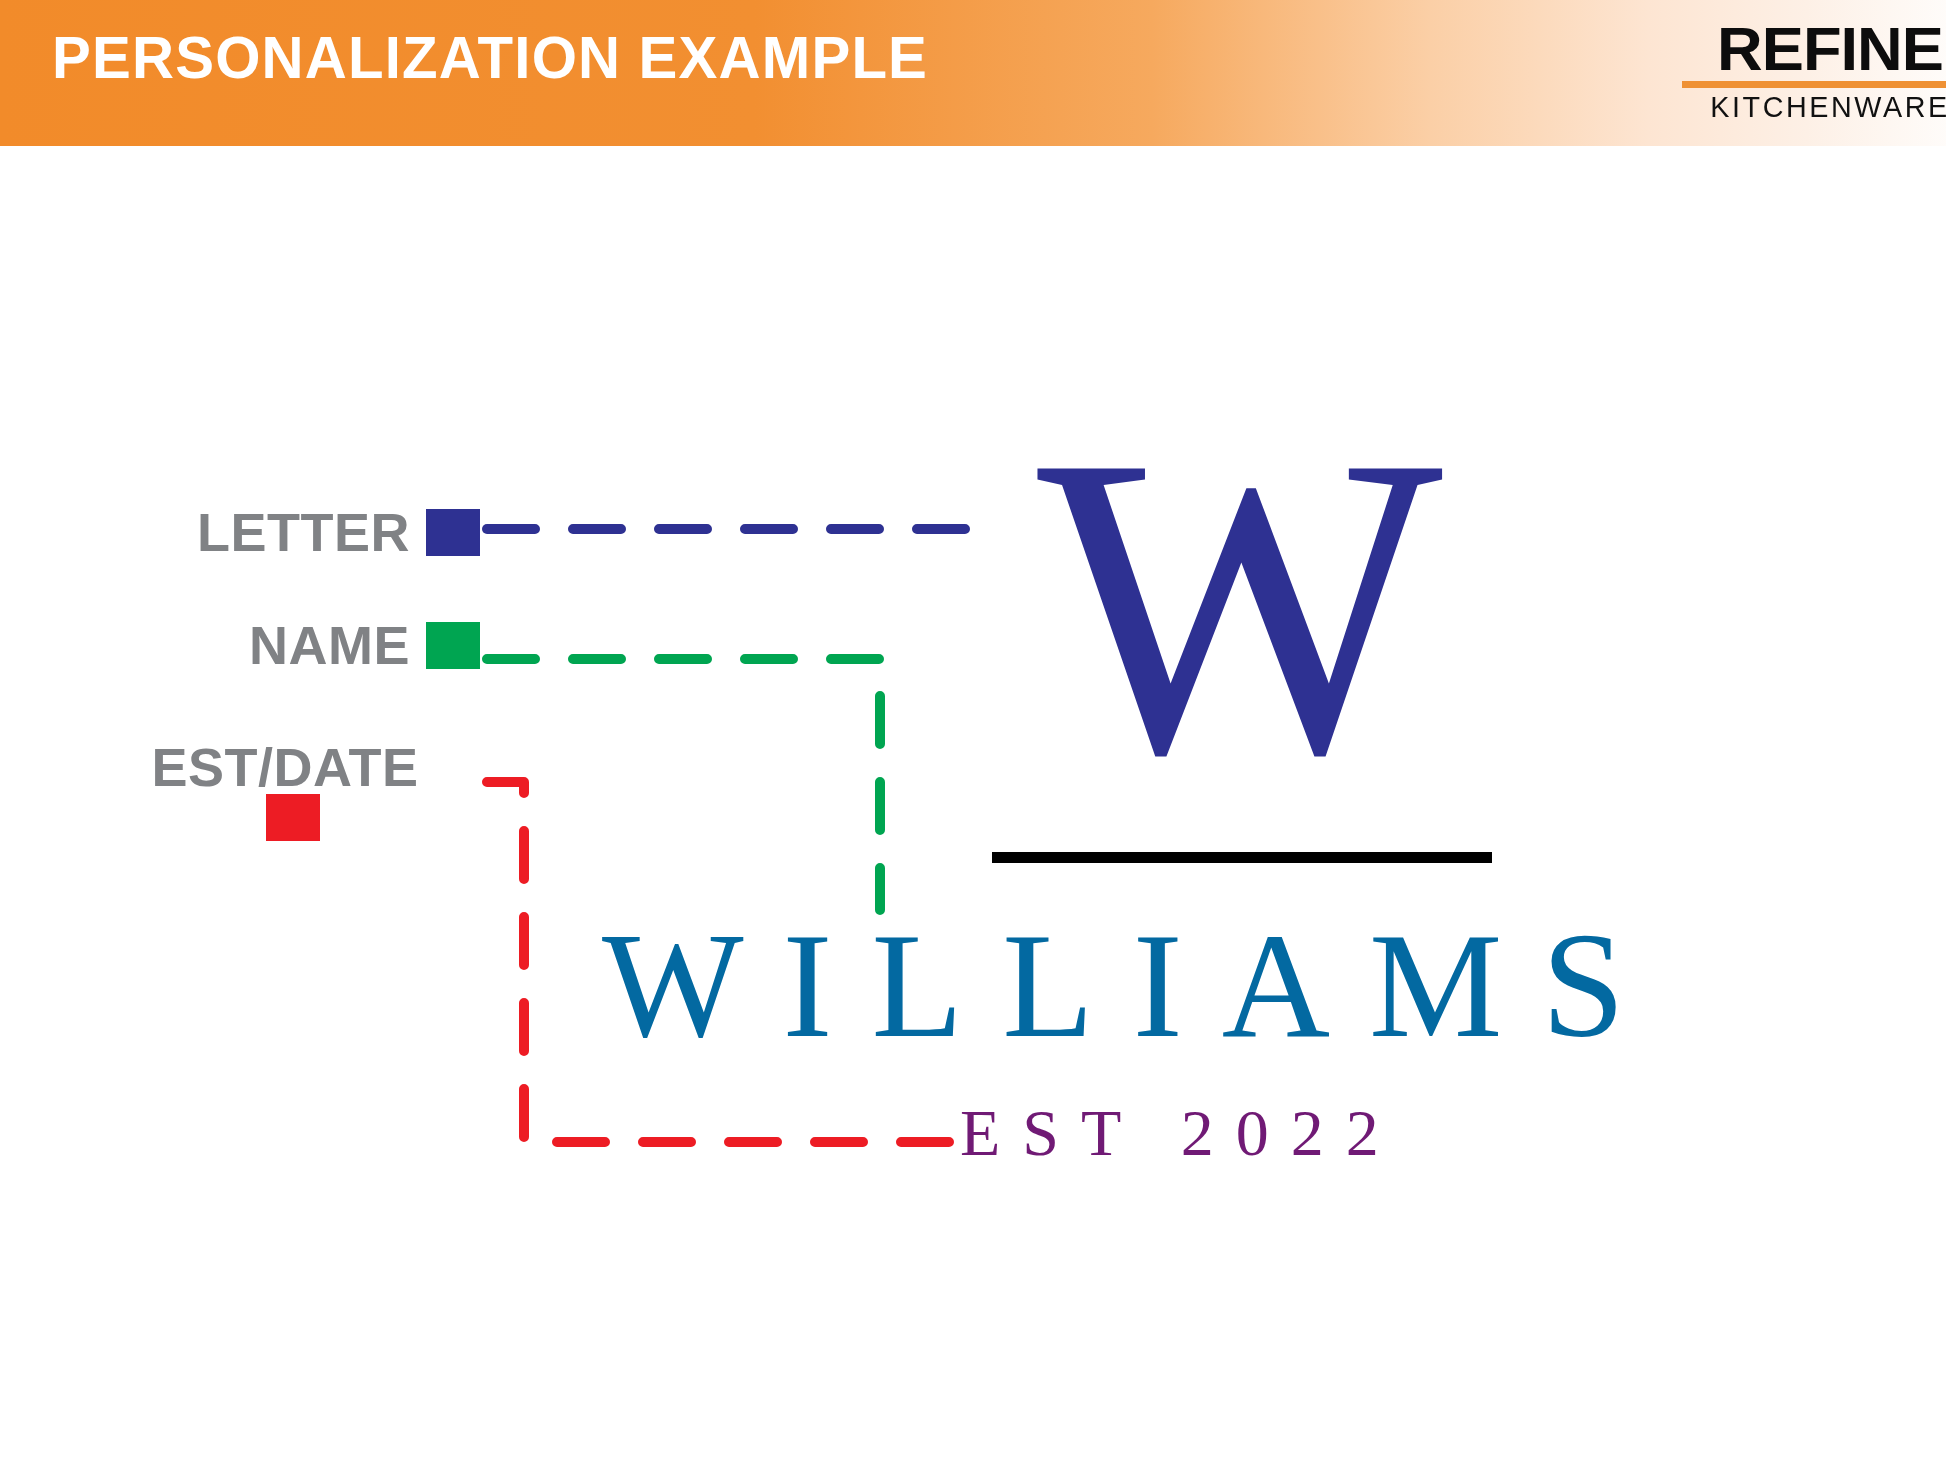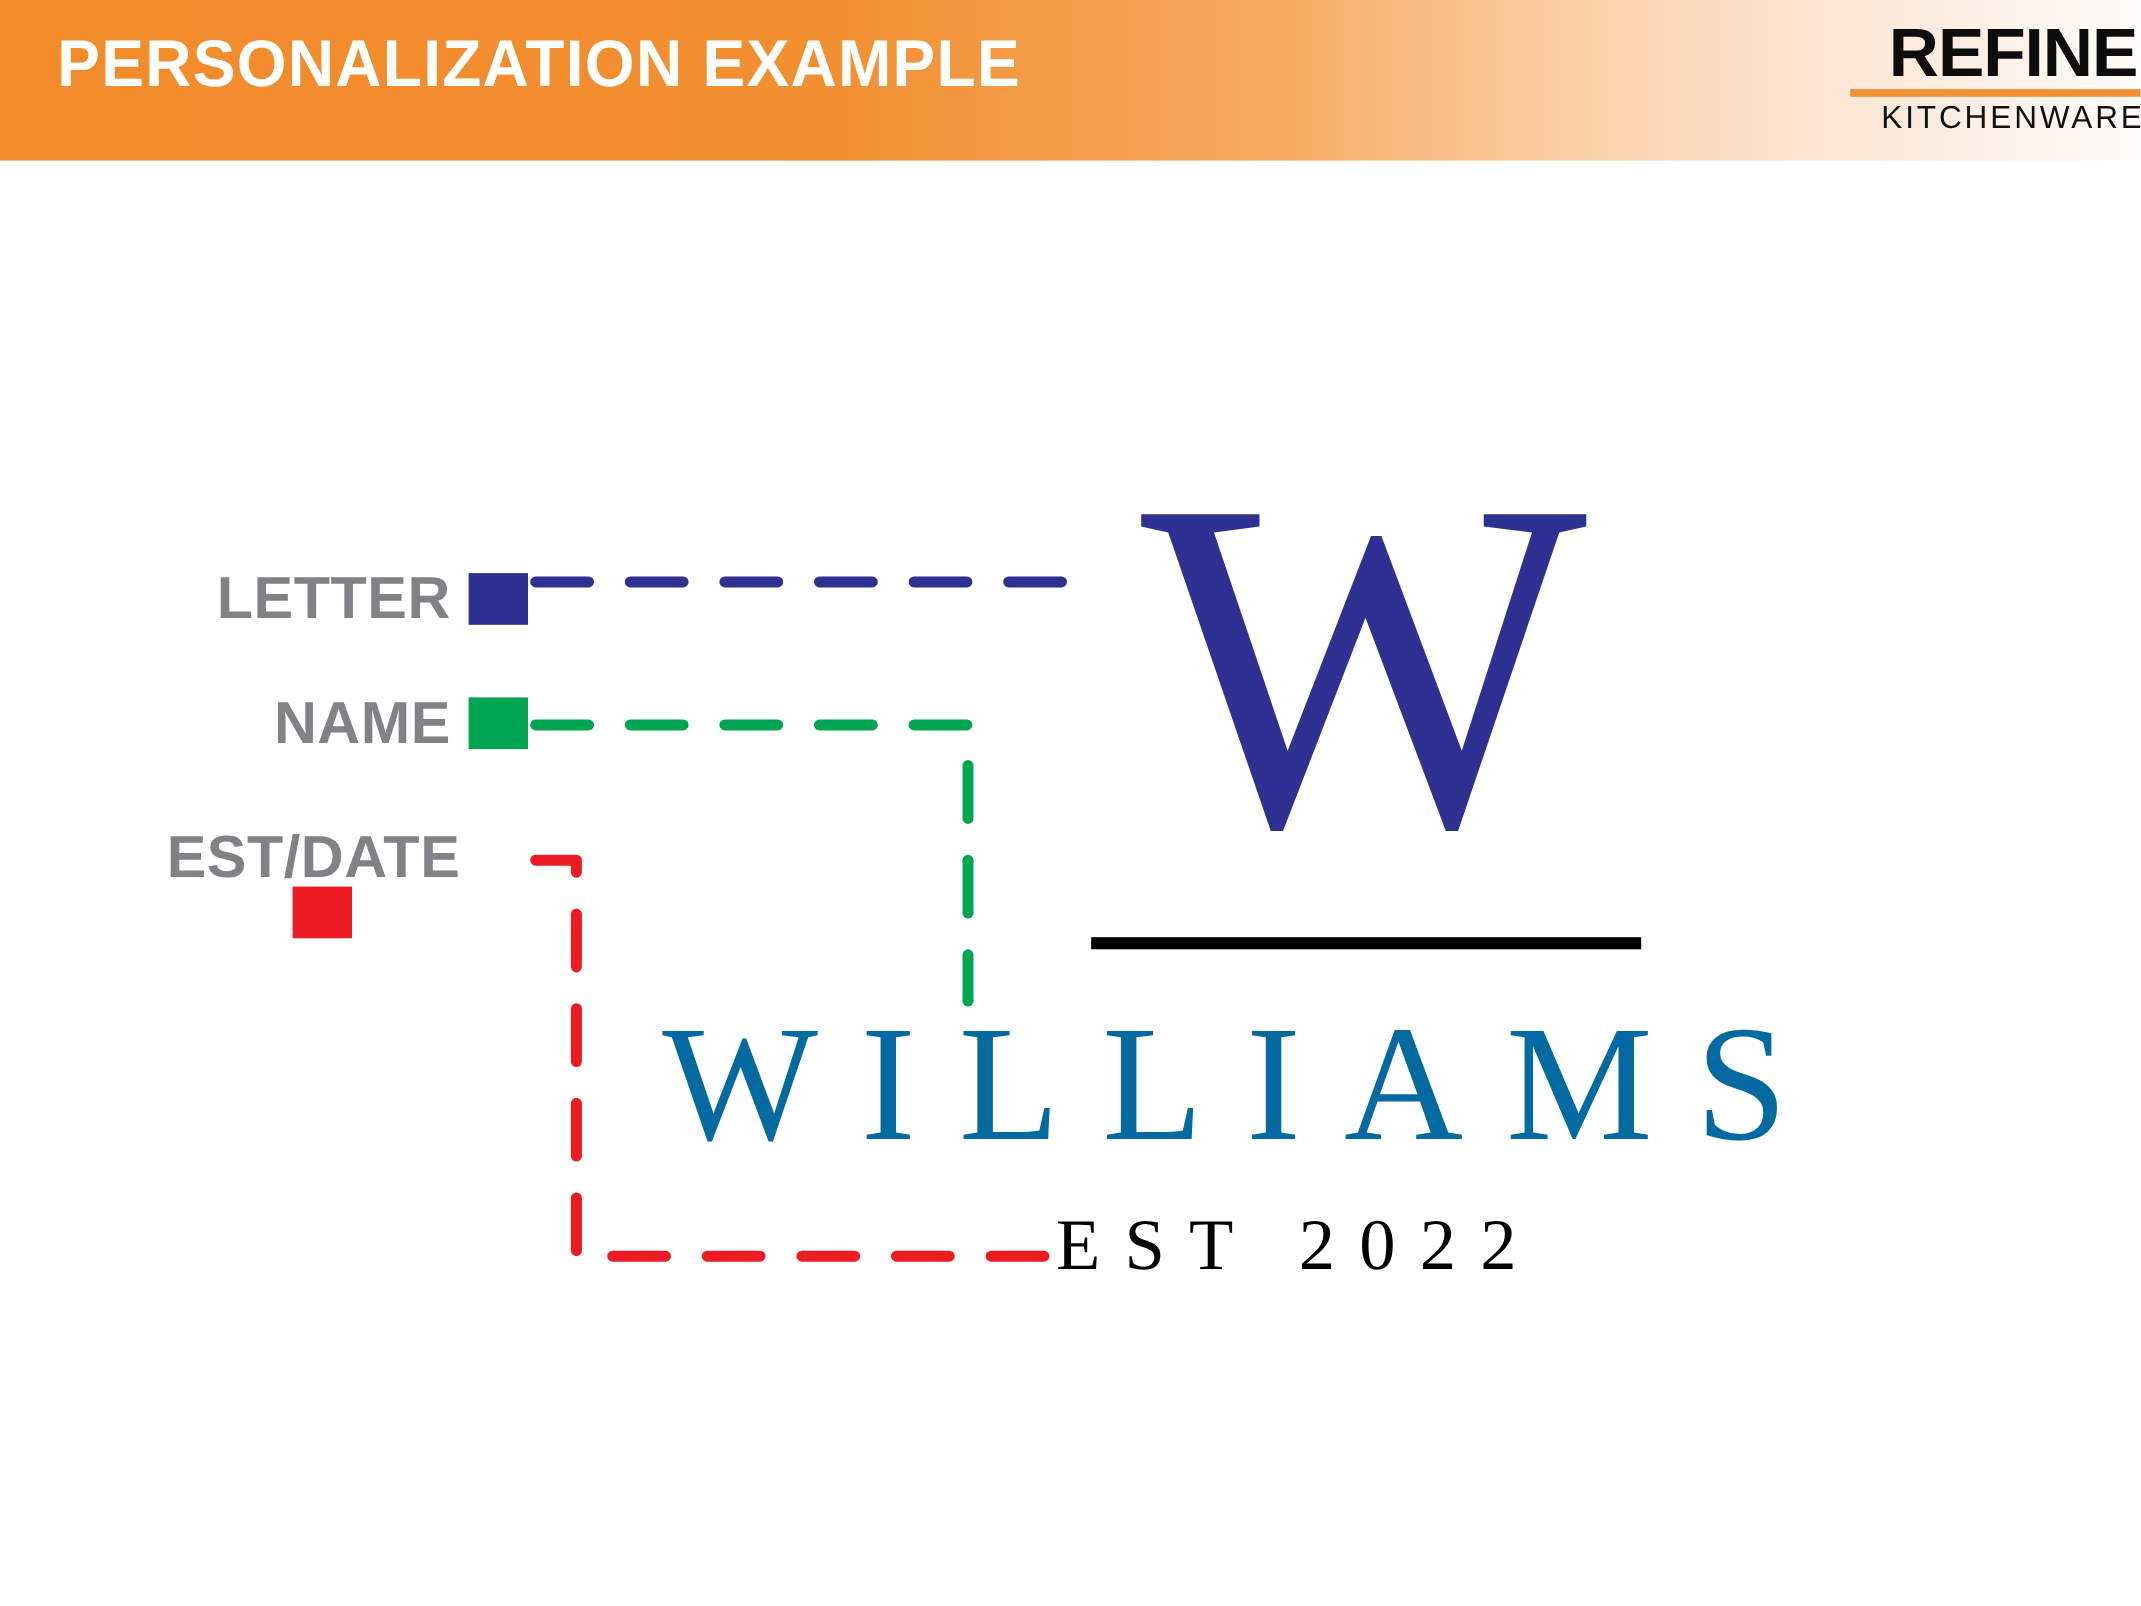--- a/index.html
+++ b/index.html
@@ -78,21 +78,20 @@
     font-weight: 400;
     transform: scaleX(0.99);
   }
 
   
   .legend-row {
     position: absolute;
     display: flex;
     align-items: center;
     justify-content: flex-end;
-    margin-top: 12px;
   }
   .legend-label {
     font-size: 54px;
     font-weight: bold;
     color: #808285;
     letter-spacing: 0.5px;
     white-space: nowrap;
     line-height: 1;
   }
   .legend-swatch {
@@ -150,21 +149,21 @@
     text-indent: 2px;
   }
   #est-date {
     position: absolute;
     left: 960px;
     top: 1100px;
     width: 540px;
     font-family: "Liberation Serif", serif;
     font-size: 66px;
     line-height: 1;
-    color: #000000;
+    color: #701a75;
     letter-spacing: 22px;
     white-space: nowrap;
     text-align: left;
   }
 </style>
 </head>
 <body>
 
 <div id="header-bar">
   <div id="header-title">PERSONALIZATION EXAMPLE</div>

